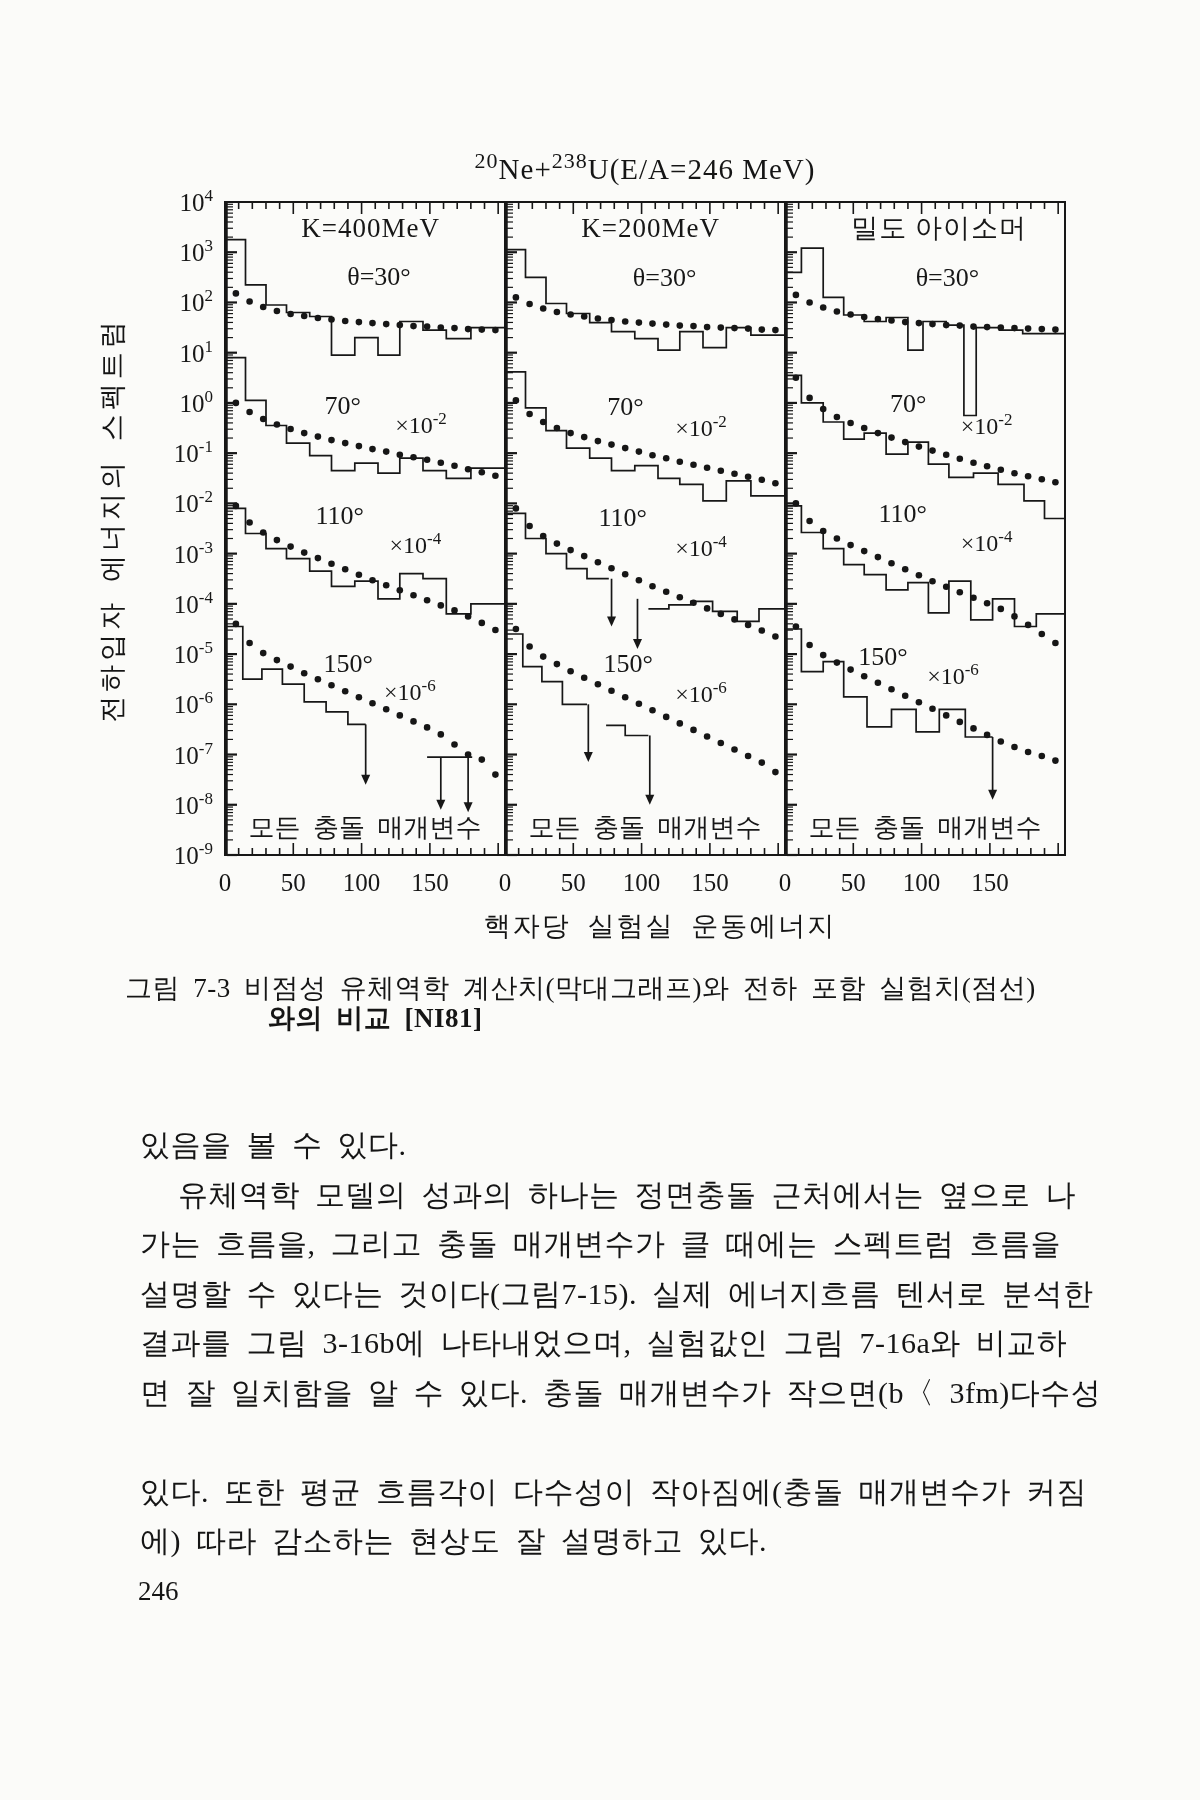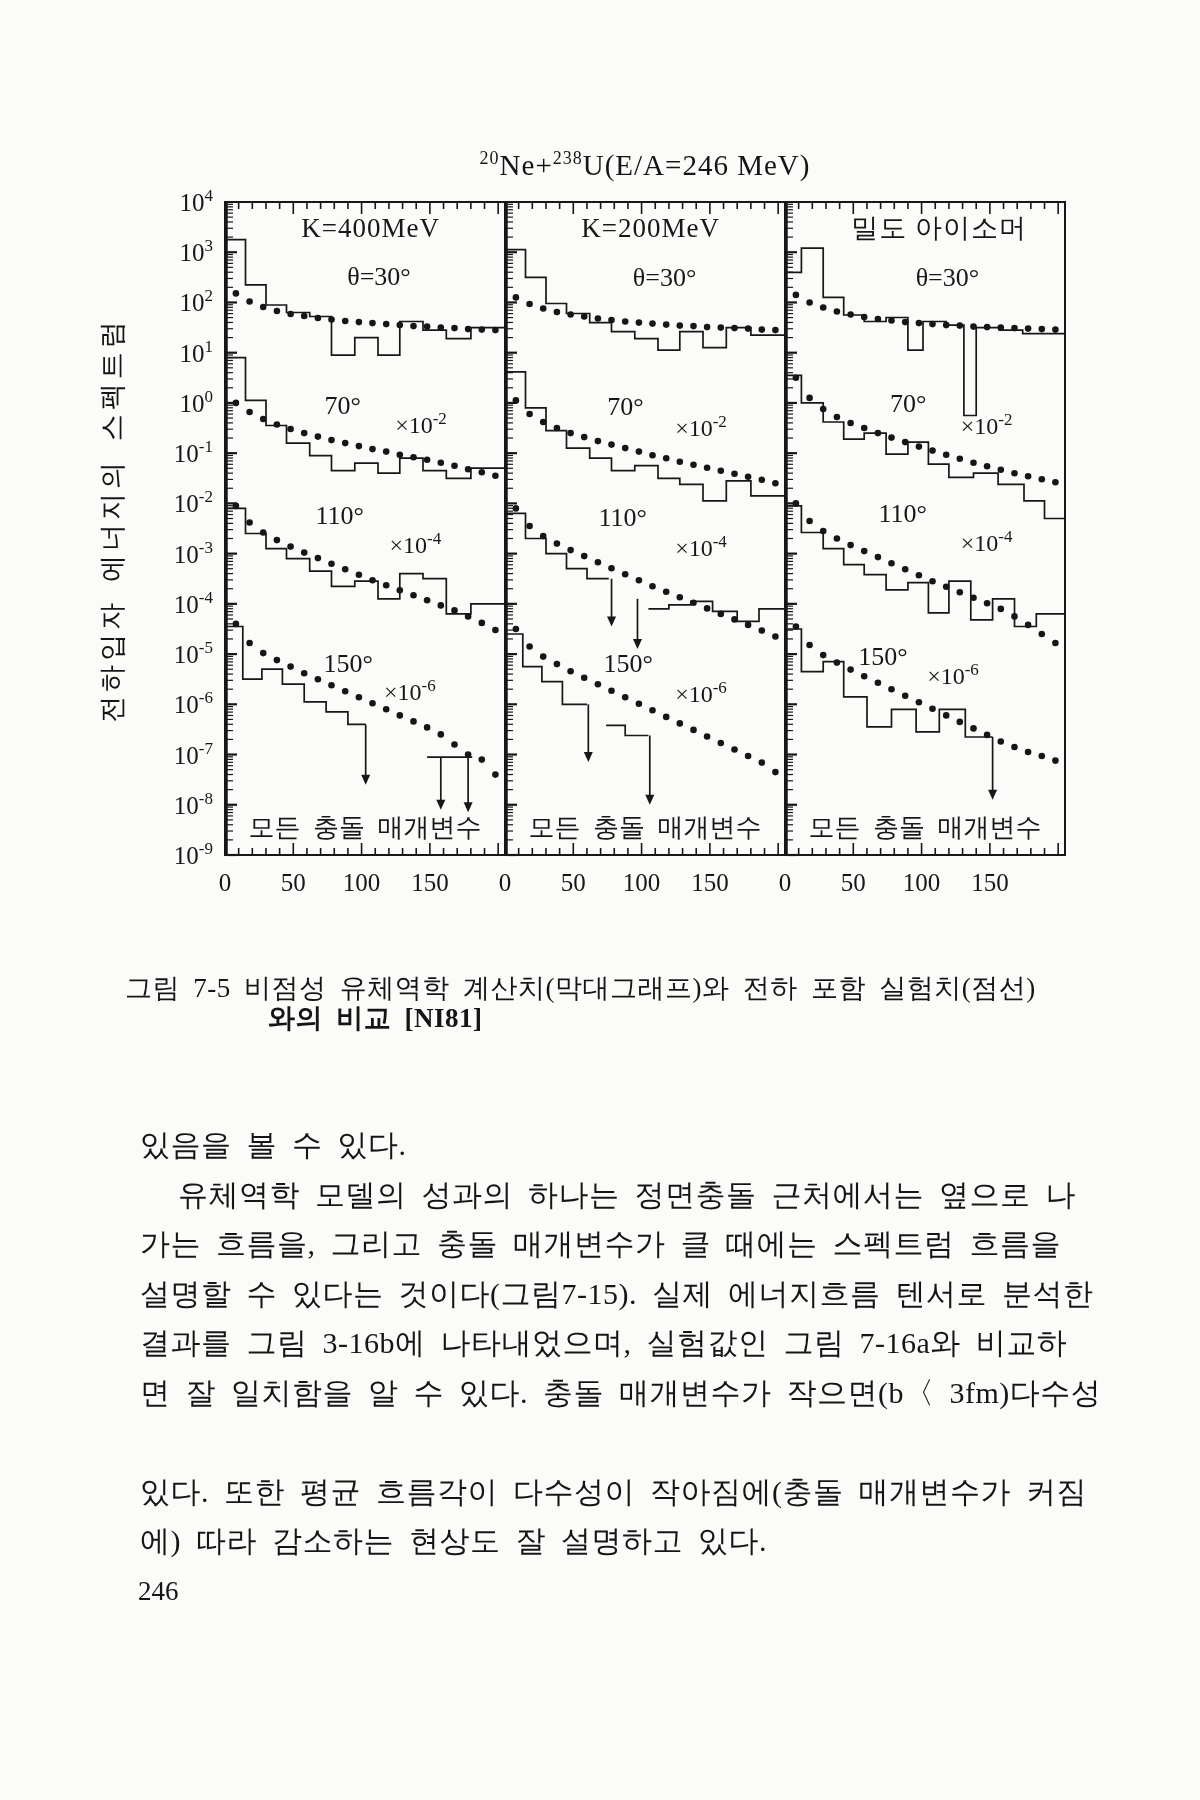--- a/index.html
+++ b/index.html
@@ -8,21 +8,21 @@
     background:#fbfbf9;color:#151515;
     font-family:"Liberation Serif","DejaVu Serif",serif;
     overflow:hidden;
   }
   .abs{position:absolute;}
   #fig-svg{position:absolute;left:0;top:0;}
   #fig-title{
     left:225px;top:148px;width:840px;text-align:center;
     font-size:29px;letter-spacing:1px;white-space:pre;
   }
-  #fig-title sup{font-size:18px;font-family:Liberation Serif, serif;}
+  #fig-title sup{font-size:22px;font-family:Liberation Serif, serif;}
   #y-axis-label{
     left:112px;top:520px;width:620px;text-align:center;
     transform:translate(-50%,-50%) rotate(-90deg);
     font-size:27px;letter-spacing:4px;word-spacing:6px;white-space:pre;
   }
   #x-axis-label{
     left:660px;top:908px;transform:translateX(-50%);
     font-size:27px;letter-spacing:2px;word-spacing:8px;white-space:pre;
   }
   .caption{font-size:27px;word-spacing:6px;letter-spacing:0.5px;white-space:pre;}
@@ -893,22 +893,23 @@
           </g>
           <text x="883" y="665.1276923076923" text-anchor="middle" font-size="26" fill="#171717" stroke="none" font-family="inherit">150°</text>
           <text x="953" y="684.2153846153847" text-anchor="middle" font-size="24" fill="#171717" stroke="none" font-family="inherit">×10<tspan dy="-9" font-size="17">-6</tspan></text>
         </g>
       </g>
     </svg>
 
   <div class="abs" id="fig-title"><sup>20</sup><span>Ne+</span><sup>238</sup><span>U(E/A=246 MeV)</span></div>
 
   <div class="abs" id="y-axis-label">전하입자 에너지의 스펙트럼</div>
+  <div class="abs" id="x-axis-label">핵자당 실험실 운동에너지</div>
 
-  <div class="abs caption" id="caption-1">그림 7-5 비점성 유체역학 계산치(막대그래프)와 전하 포함 실험치(점선)</div>
+  <div class="abs caption" id="caption-1">그림 7-3 비점성 유체역학 계산치(막대그래프)와 전하 포함 실험치(점선)</div>
   <div class="abs caption" id="caption-2">와의 비교 [NI81]</div>
 
   <div class="body-line indent" style="top:1176px">유체역학 모델의 성과의 하나는 정면충돌 근처에서는 옆으로 나</div>
   <div class="body-line" style="top:1126px">있음을 볼 수 있다.</div>
   <div class="body-line" style="top:1225px">가는 흐름을, 그리고 충돌 매개변수가 클 때에는 스펙트럼 흐름을</div>
   <div class="body-line" style="top:1275px">설명할 수 있다는 것이다(그림7-15). 실제 에너지흐름 텐서로 분석한</div>
   <div class="body-line" style="top:1324px">결과를 그림 3-16b에 나타내었으며, 실험값인 그림 7-16a와 비교하</div>
   <div class="body-line" style="top:1374px">면 잘 일치함을 알 수 있다. 충돌 매개변수가 작으면(b〈 3fm)다수성</div>
   <div class="body-line" style="top:1522px">에) 따라 감소하는 현상도 잘 설명하고 있다.</div>
   <div class="body-line" style="top:1473px">있다. 또한 평균 흐름각이 다수성이 작아짐에(충돌 매개변수가 커짐</div>

